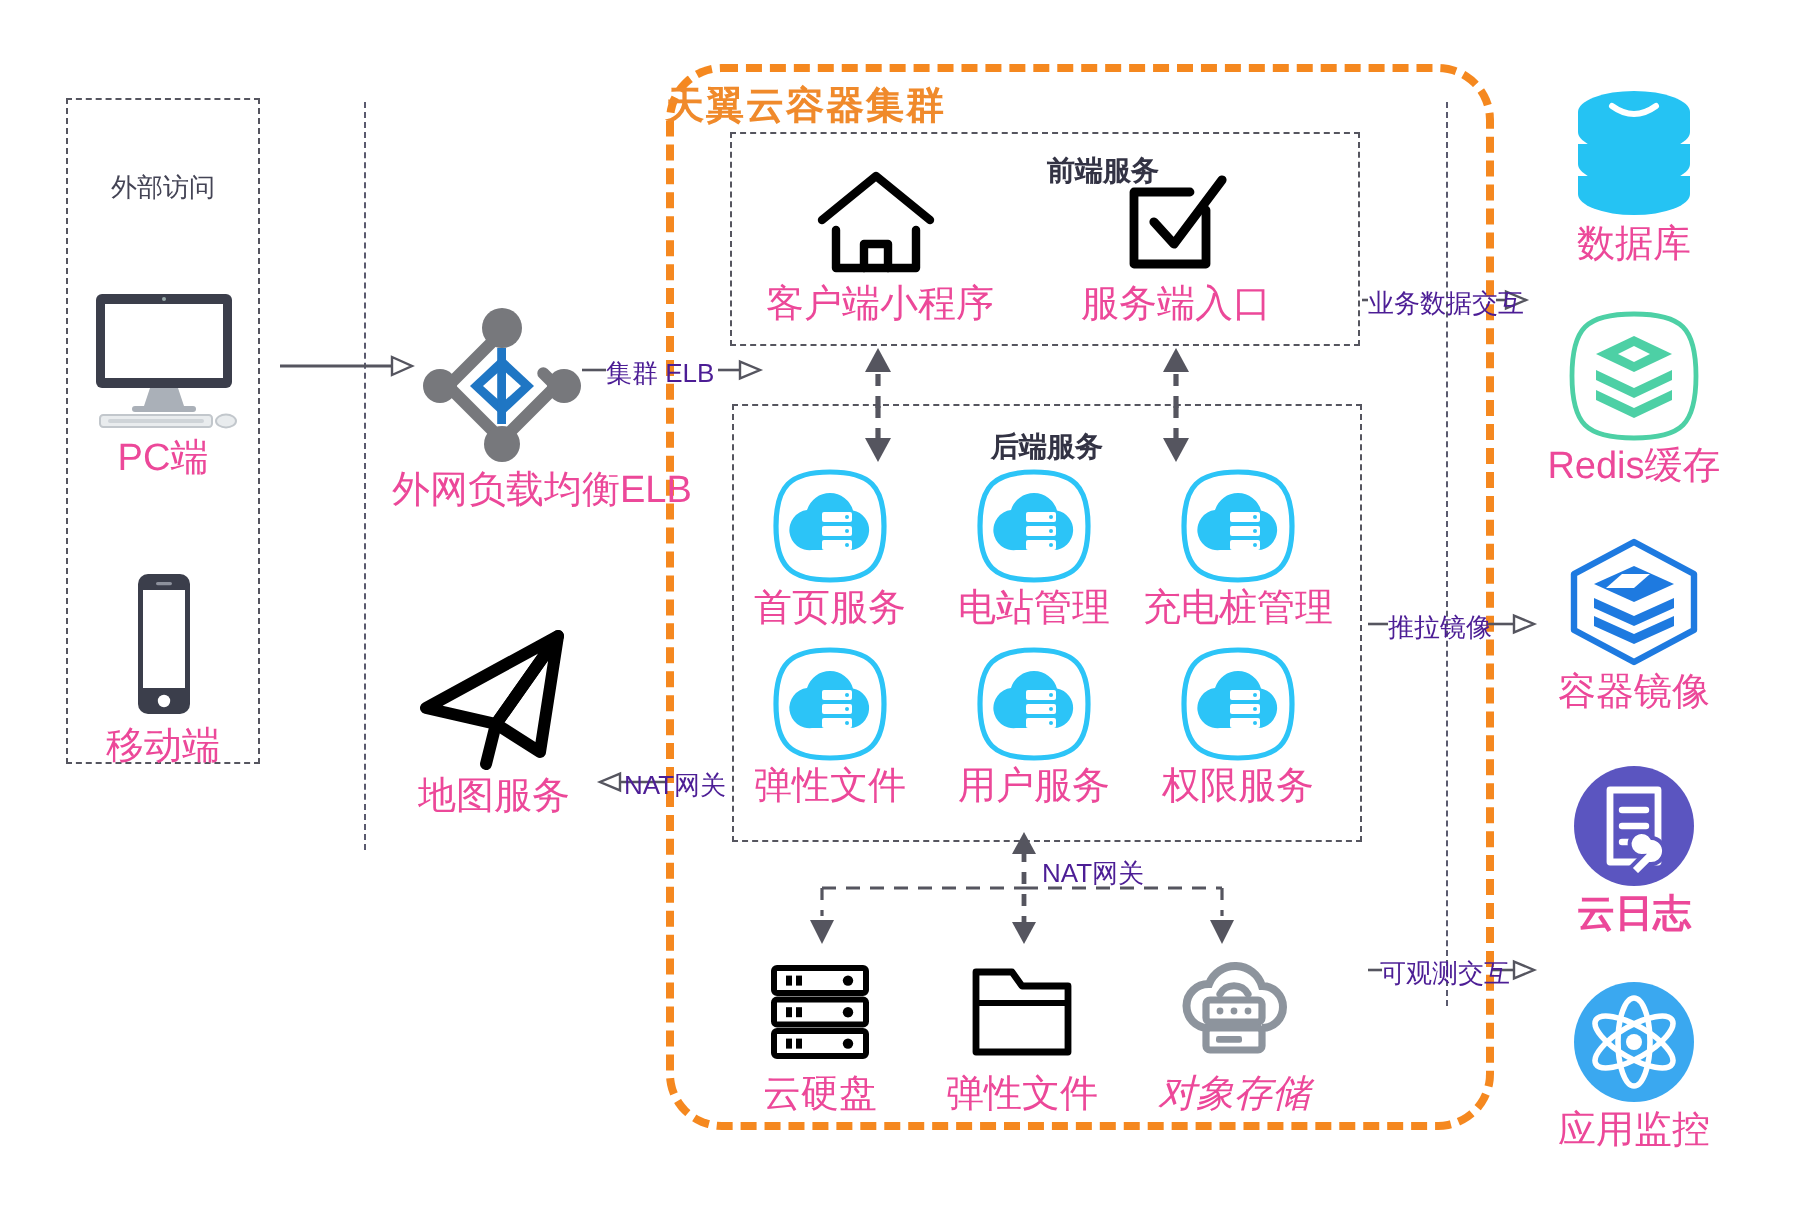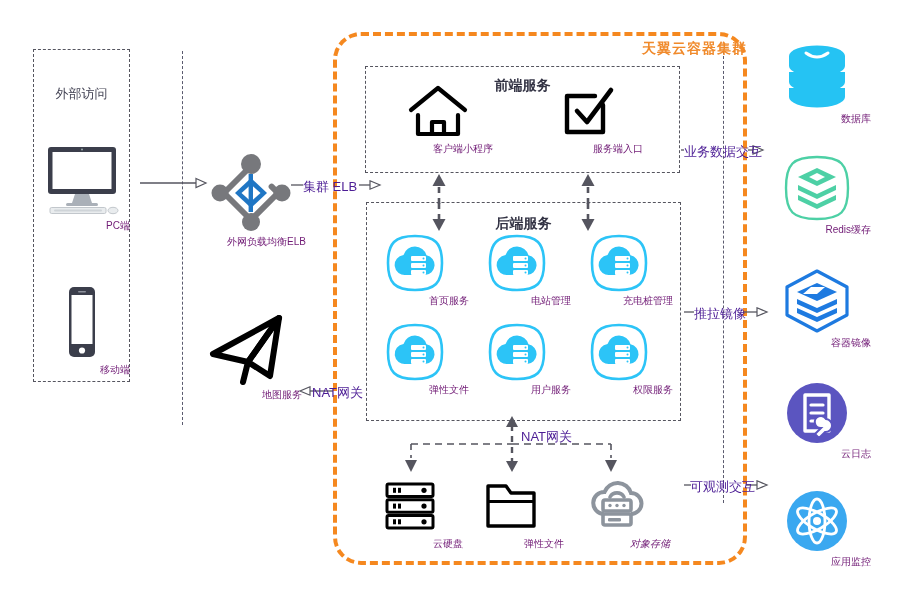--- a/index.html
+++ b/index.html
@@ -1,22 +1,22 @@
 <!DOCTYPE html>
 <html><head>
 <meta charset="utf-8">
 <style>
   html,body{margin:0;padding:0;background:#ffffff;}
   body{width:901px;height:604px;position:relative;overflow:hidden;
        font-family:"Liberation Sans","DejaVu Sans",sans-serif;color:#3b3b4f;}
   .abs{position:absolute;}
-  .lbl{font-size:10px;color:#701a75;text-align:right;white-space:nowrap;line-height:1.1;}
+  .lbl{font-size:19px;color:#ec4899;text-align:center;white-space:nowrap;line-height:1.1;}
   .zone-title{font-size:13px;color:#444455;text-align:center;white-space:nowrap;}
   .box-title{font-size:14px;font-weight:bold;color:#333344;text-align:center;white-space:nowrap;}
-  .cluster-title{font-size:14px;font-weight:bold;color:#f08a2b;text-align:right;white-space:nowrap;
+  .cluster-title{font-size:19px;font-weight:bold;color:#f08a2b;text-align:left;white-space:nowrap;
                  letter-spacing:1px;}
   .edge-label{font-size:13px;color:#4c1d95;white-space:nowrap;}
   .dashed-vline{border-left:1.5px dashed #5a5a6e;}
   .dashed-box{border:1.5px dashed #55555f;box-sizing:border-box;}
   .cluster-box{border:4px dashed #f5881f;border-radius:28px;box-sizing:border-box;}
   .node{position:absolute;text-align:center;}
   .node .glyph{display:flex;align-items:center;justify-content:center;}
   svg{display:block;overflow:visible;}
 </style>
 </head>
@@ -26,21 +26,21 @@
 <div class="abs zone-title" style="left:33px;top:85px;width:97px;">外部访问</div>
 
 <div class="abs dashed-vline" style="left:182px;top:51px;height:374px;"></div>
 
 <div class="abs dashed-vline" style="left:723px;top:51px;height:452px;"></div>
 
 <div class="abs cluster-box" style="left:333px;top:32px;width:414px;height:533px;"></div>
 <div class="abs cluster-title" style="left:333px;top:40px;width:414px;">天翼云容器集群</div>
 
 <div class="abs dashed-box" style="left:365px;top:66px;width:315px;height:107px;"></div>
-<div class="abs box-title" style="left:365px;top:77px;width:315px;">前端服务</div>
+<div class="abs box-title" style="left:365px;top:77px;width:315px;padding-left:29px;">前端服务</div>
 
 <div class="abs dashed-box" style="left:366px;top:202px;width:315px;height:219px;"></div>
 <div class="abs box-title" style="left:366px;top:215px;width:315px;">后端服务</div>
 
 <div class="node" style="left:33px;top:143px;width:97px;">
   <div class="glyph">
     <svg width="86" height="74" viewBox="0 0 86 74">
       <rect x="9" y="4" width="68" height="47" rx="3" fill="#3b3e4b"></rect>
       <rect x="13.5" y="9" width="59" height="37" fill="#ffffff"></rect>
       <circle cx="43" cy="6.5" r="1" fill="#9aa"></circle>
@@ -384,21 +384,21 @@
         <path d="M36 15 L56 24 L36 33 L16 24 Z"></path>
         <path d="M16 31 L36 40 L56 31 L56 36 L36 45 L16 36 Z"></path>
         <path d="M16 40 L36 49 L56 40 L56 45 L36 54 L16 45 Z"></path>
       </g>
       <path d="M30 19 h14 l-8 7 h-14 Z" fill="#ffffff"></path>
     </svg>
   </div>
   <div class="lbl" style="margin-top:3px;">容器镜像</div>
 </div>
 
-<div class="node" style="left:763px;top:381px;width:108px;">
+<div class="node" style="left:763px;top:381px;width:108px;font-weight:bold;">
   <div class="glyph">
     <svg width="64" height="64" viewBox="0 0 64 64">
       <circle cx="32" cy="32" r="30" fill="#5b55c0"></circle>
       <path d="M20 14 h24 v36 h-24 Z" fill="none" stroke="#ffffff" stroke-width="3.4" stroke-linejoin="round"></path>
       <g stroke="#ffffff" stroke-width="3.2" stroke-linecap="round">
         <line x1="26" y1="24" x2="38" y2="24"></line>
         <line x1="26" y1="32" x2="38" y2="32"></line>
         <line x1="26" y1="40" x2="33" y2="40"></line>
       </g>
       <path d="M41 38 a6 6 0 1 0 -5 9 l-6 6 4 4 6 -6 a6 6 0 0 0 1 -13 Z" fill="#ffffff" stroke="#5b55c0" stroke-width="2"></path>

